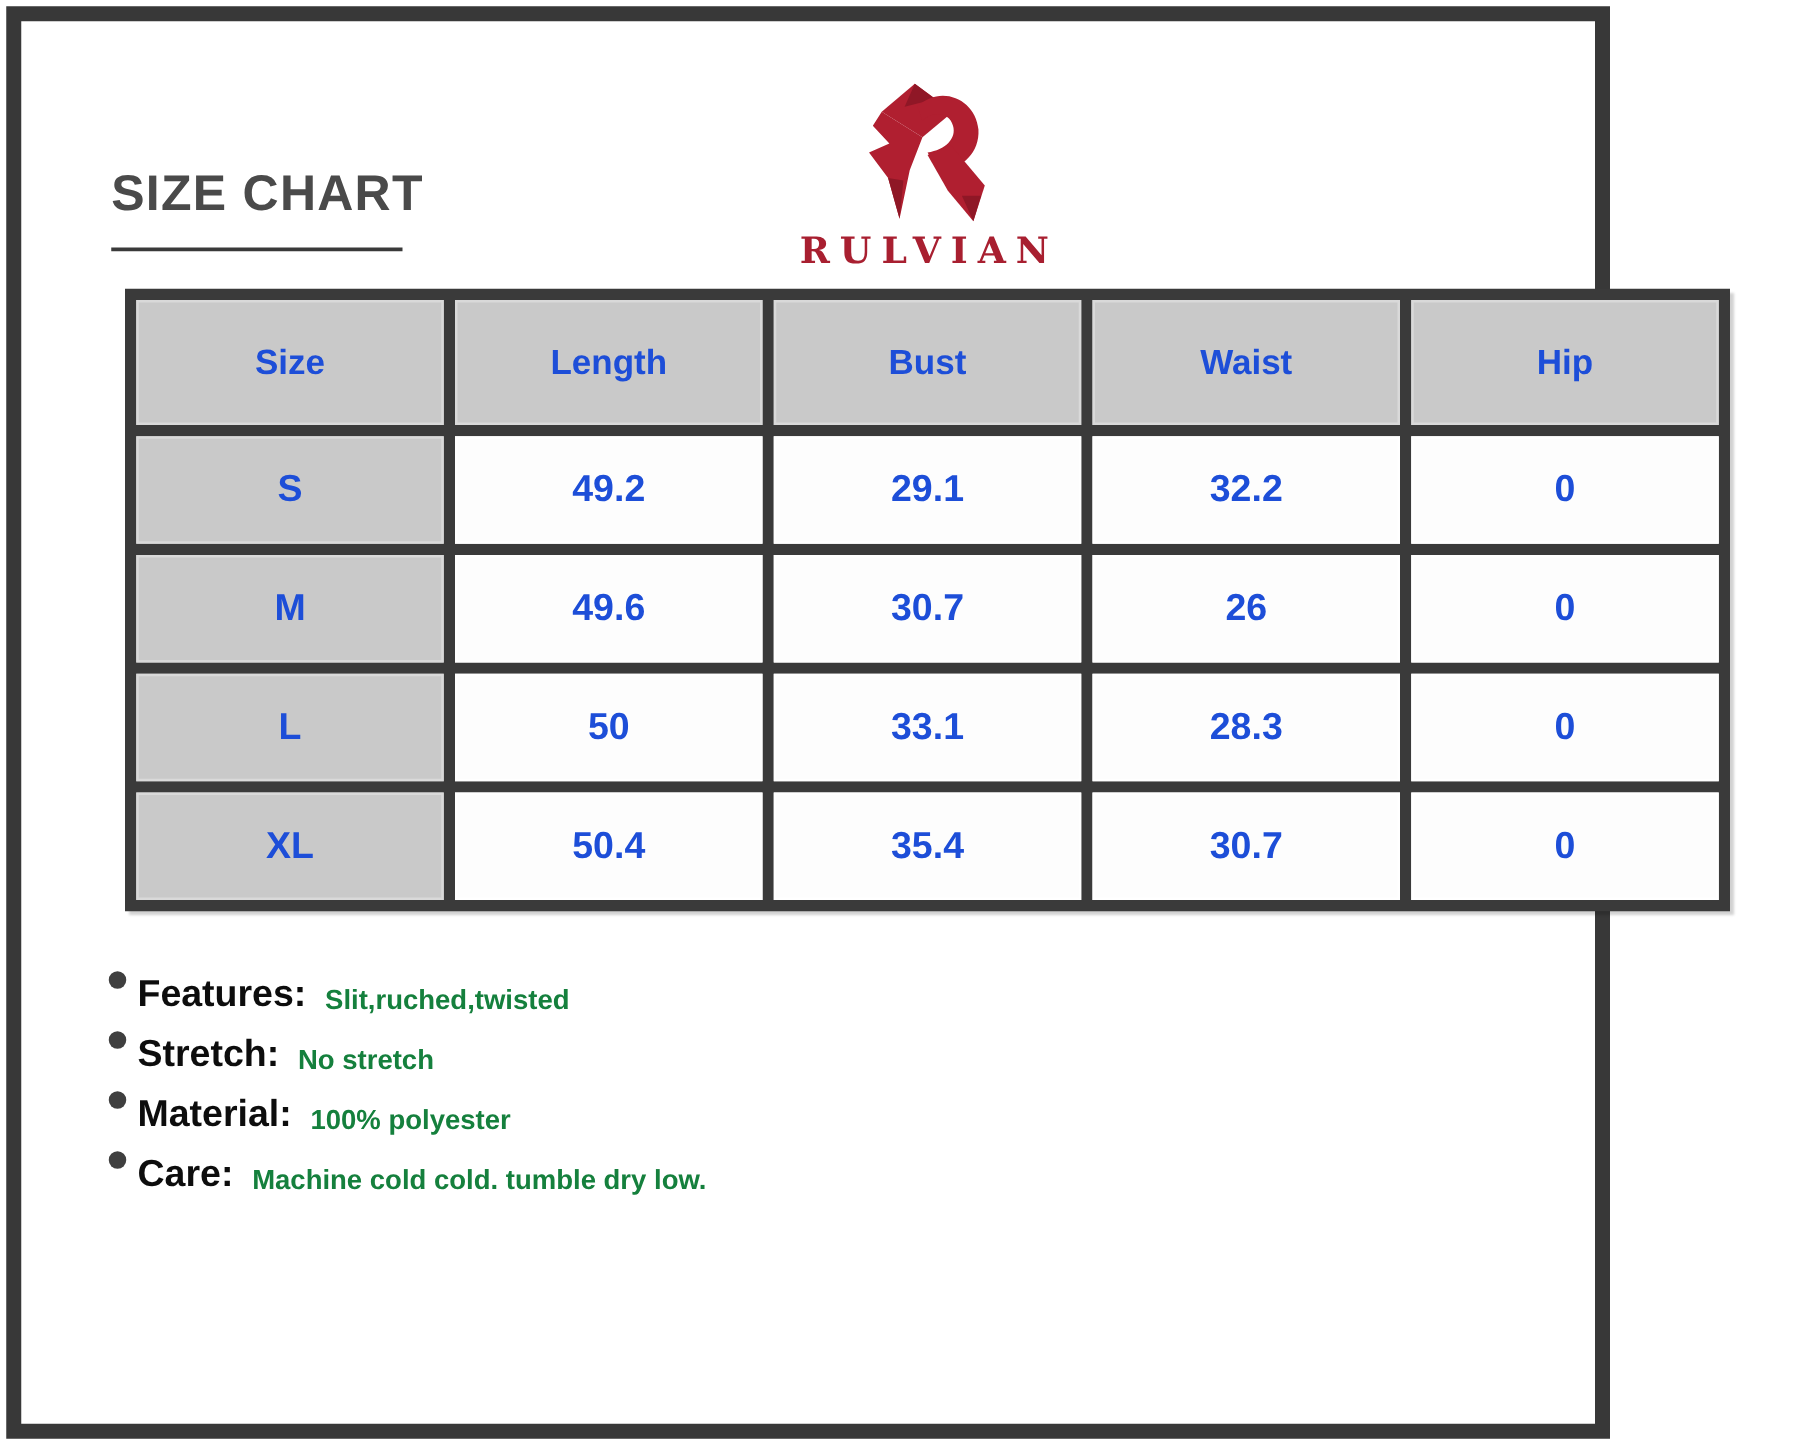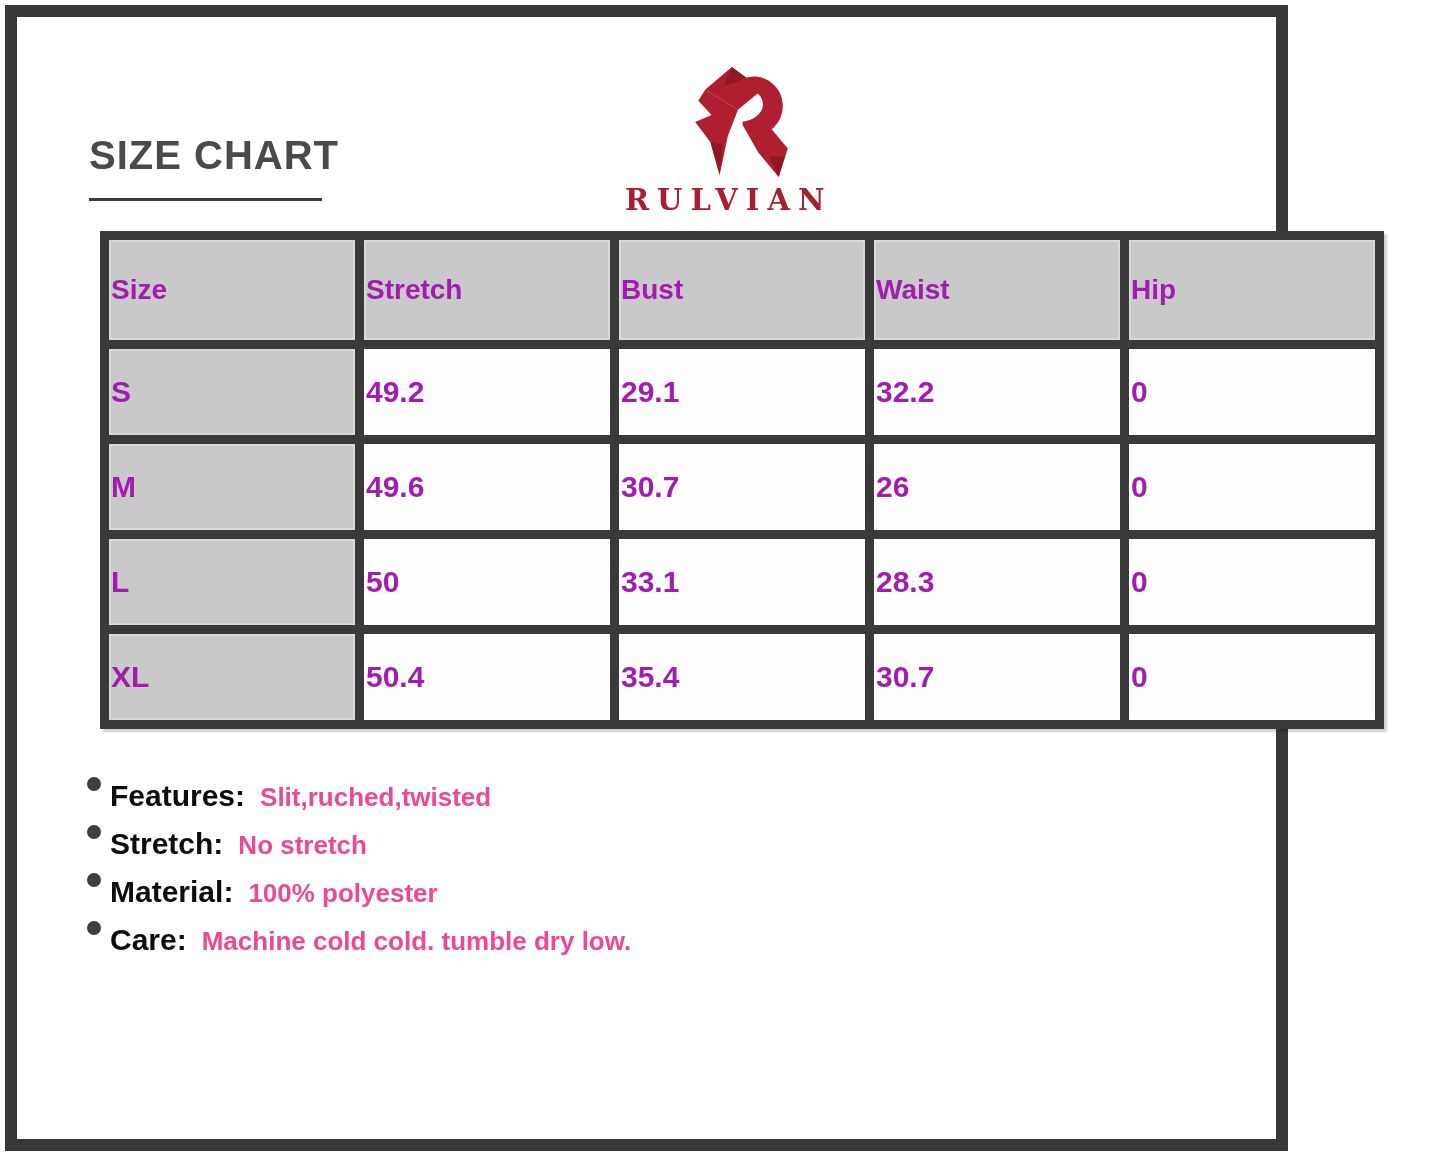--- a/index.html
+++ b/index.html
@@ -23,39 +23,40 @@
     position: absolute; left: 72px; top: 116px;
     font-size: 40px; font-weight: bold;
     letter-spacing: 1px; color: #4a4a4a;
   }
   .title-underline {
     position: absolute; left: 72px; top: 181px;
     width: 233px; height: 3px; background: #3a3a3a;
   }
   .brand {
     position: absolute; left: 600px; top: 48px; width: 245px;
+    text-align: center;
   }
   .brand svg { display: block; margin: 0 auto; }
   .brand-name {
     margin-top: 4px;
     font-family: "DejaVu Serif", serif;
     font-weight: bold; font-size: 29px;
     letter-spacing: 8px; text-indent: 8px;
     color: #a81f30;
   }
   table.size-table {
     position: absolute; left: 83px; top: 214px;
     width: 1284px; table-layout: fixed;
     border-collapse: separate; border-spacing: 9px;
     background: #3a3a3a;
     box-shadow: 3px 3px 2px rgba(0,0,0,0.18);
   }
   table.size-table th, table.size-table td {
-    text-align: left; vertical-align: middle;
-    color: #a21caf;
+    text-align: center; vertical-align: middle;
+    color: #1d4ed8;
   }
   table.size-table thead th {
     height: 100px; background: #c9c9c9;
     border: 2px solid #d9d9d9;
     font-size: 28px; font-weight: bold;
   }
   table.size-table tbody th {
     height: 86px; background: #c9c9c9;
     border: 2px solid #d9d9d9;
     font-size: 30px; font-weight: bold;
@@ -72,21 +73,21 @@
   .details li {
     display: flex; align-items: flex-end;
     height: 48px;
   }
   .bullet {
     width: 14px; height: 14px; border-radius: 50%;
     background: #3f3f3f; flex: 0 0 14px;
     align-self: center; margin-top: -10px; margin-right: 9px;
   }
   .detail-label { font-size: 30px; font-weight: bold; color: #0d0d0d; }
-  .detail-value { font-size: 26px; font-weight: bold; color: #ec4899; margin-left: 15px; }
+  .detail-value { font-size: 22px; font-weight: bold; color: #15803d; margin-left: 15px; }
 </style>
 </head>
 <body>
 
 <div class="canvas">
   <div class="frame">
 
     <div class="page-title">SIZE CHART</div>
     <div class="title-underline"></div>
 
@@ -102,21 +103,21 @@
           <polygon points="88,110 79,90 94,90" fill="#8f1726"></polygon>
         </g>
       </svg>
       <div class="brand-name">RULVIAN</div>
     </div>
 
     <table class="size-table">
       <thead>
         <tr>
           <th>Size</th>
-          <th>Stretch</th>
+          <th>Length</th>
           <th>Bust</th>
           <th>Waist</th>
           <th>Hip</th>
         </tr>
       </thead>
       <tbody>
         <tr>
           <th>S</th>
           <td>49.2</td>
           <td>29.1</td>

